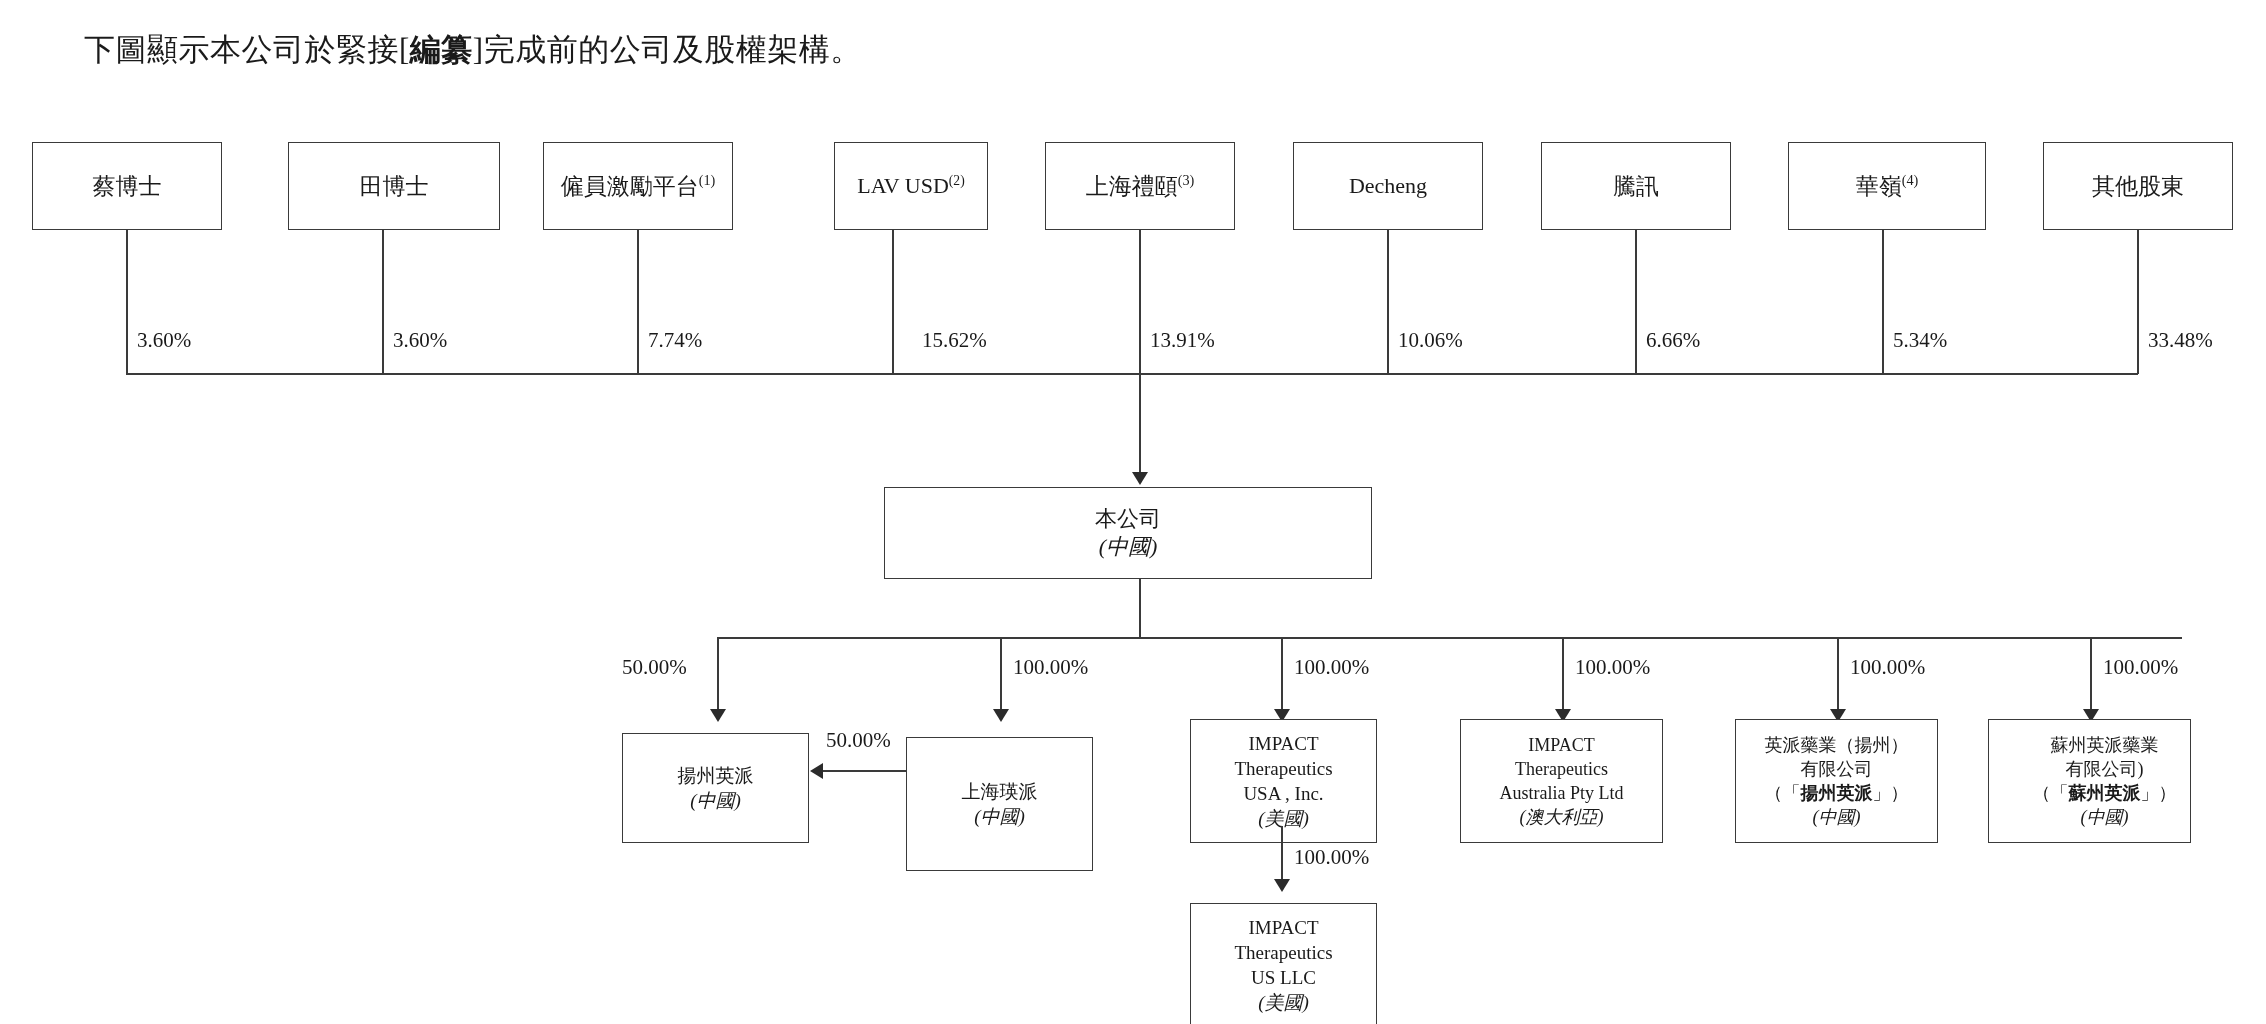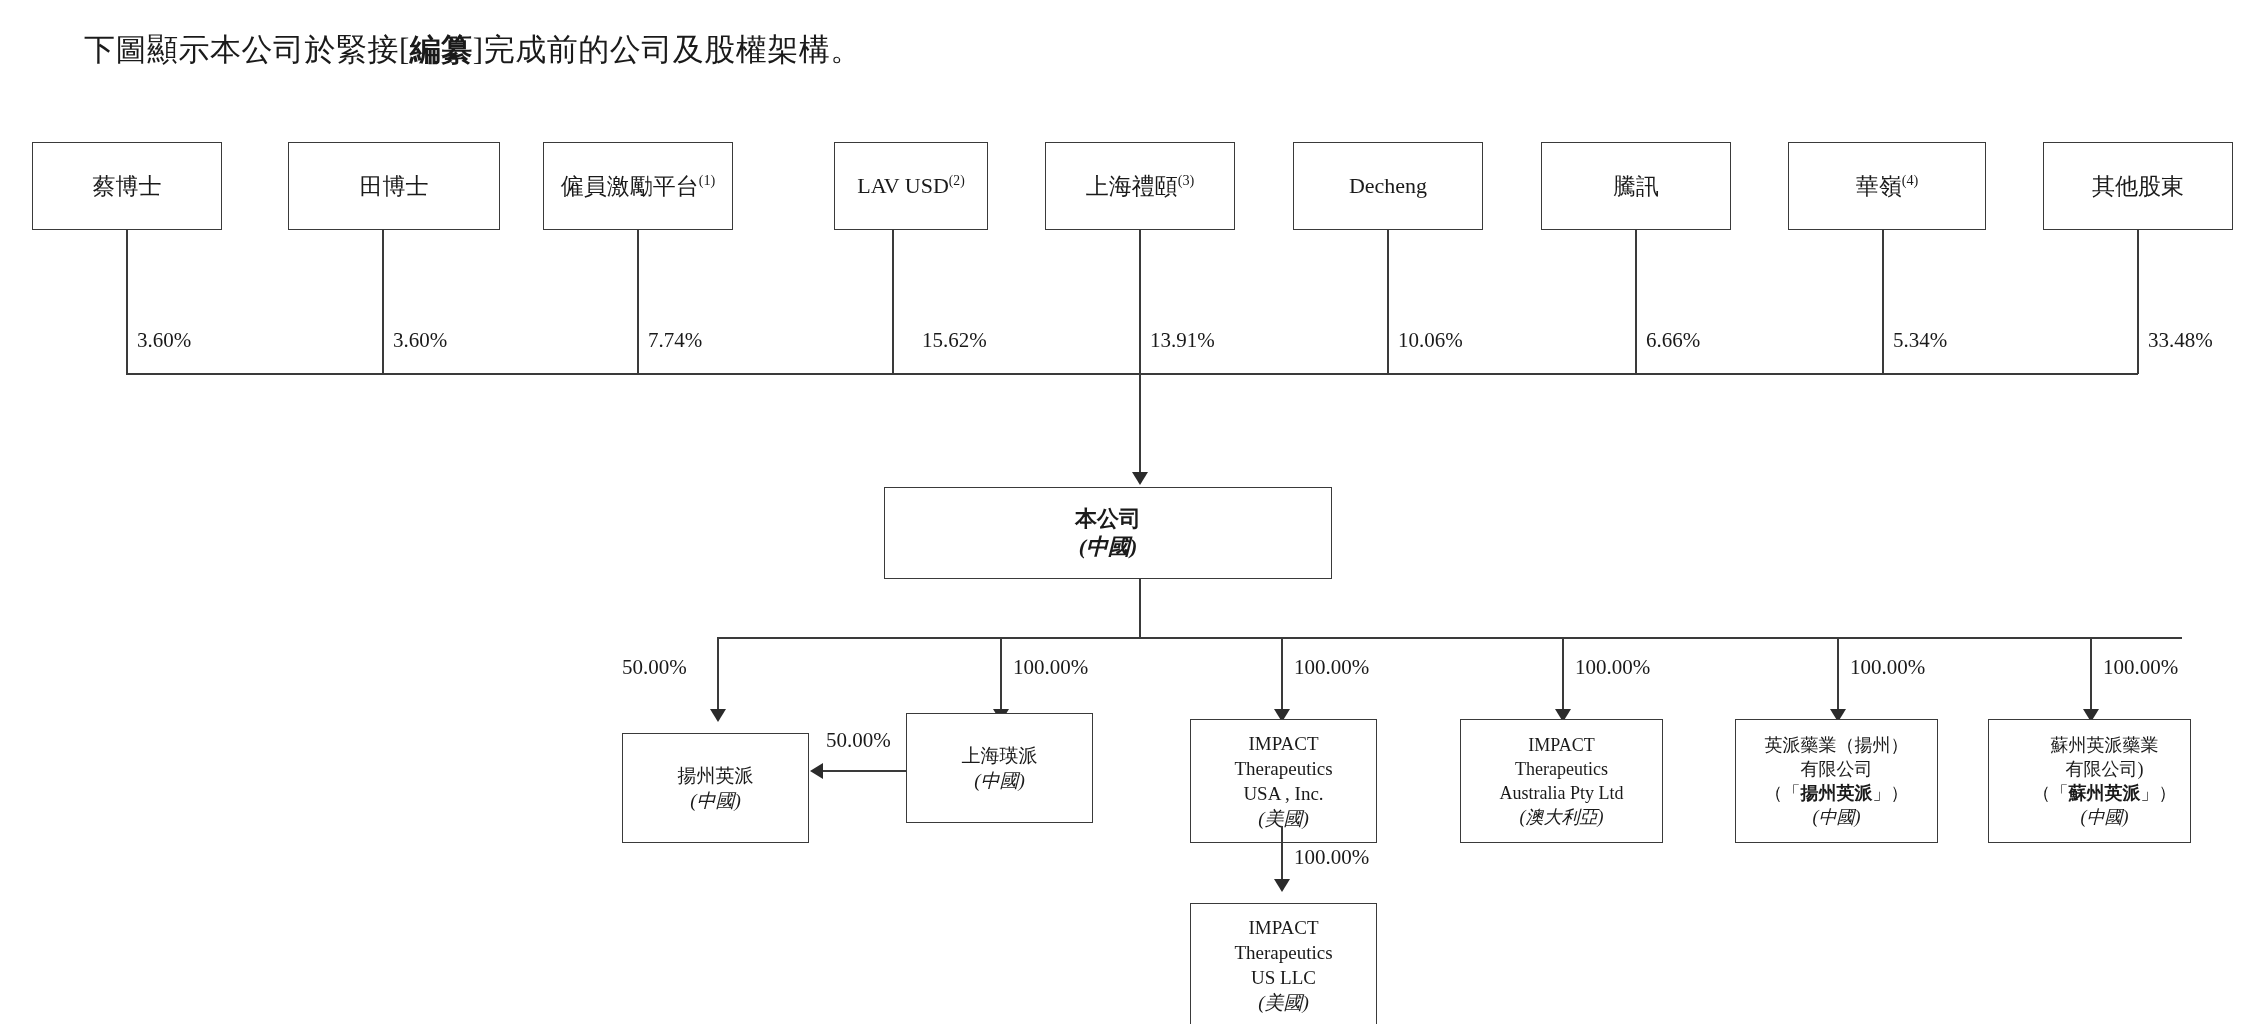--- a/index.html
+++ b/index.html
@@ -147,21 +147,21 @@
   <div class="pct" style="left:922px;top:328px;">15.62%</div>
   <div class="pct" style="left:1150px;top:328px;">13.91%</div>
   <div class="pct" style="left:1398px;top:328px;">10.06%</div>
   <div class="pct" style="left:1646px;top:328px;">6.66%</div>
   <div class="pct" style="left:1893px;top:328px;">5.34%</div>
   <div class="pct" style="left:2148px;top:328px;">33.48%</div>
 
   <div class="vline" style="left:1139px;top:373px;height:105px;"></div>
   <div class="arrowdown" style="left:1132px;top:472px;"></div>
 
-  <div class="box cobox" style="left:884px;top:487px;width:448px;height:92px;font-weight:bold;">
+  <div class="box cobox" style="left:884px;top:487px;width:488px;height:92px;">
     <div class="inner">
       <span class="l">本公司</span>
       <span class="l it">(中國)</span>
     </div>
   </div>
 
   <div class="vline" style="left:1139px;top:579px;height:59px;"></div>
   <div class="hline" style="left:717px;top:637px;width:1465px;"></div>
 
   <div class="vline" style="left:717px;top:637px;height:79px;"></div>
@@ -189,21 +189,21 @@
   <div class="pct" style="left:1850px;top:655px;">100.00%</div>
   <div class="pct" style="left:2103px;top:655px;">100.00%</div>
 
   <div class="box subbox" style="left:622px;top:716px;width:187px;height:110px;">
     <div class="inner">
       <span class="l">揚州英派</span>
       <span class="l it">(中國)</span>
     </div>
   </div>
 
-  <div class="box subbox" style="left:906px;top:696px;width:187px;height:110px;">
+  <div class="box subbox" style="left:906px;top:720px;width:187px;height:134px;">
     <div class="inner">
       <span class="l">上海瑛派</span>
       <span class="l it">(中國)</span>
     </div>
   </div>
 
   <div class="harrowline" style="left:822px;top:770px;width:84px;"></div>
   <div class="arrowleft" style="left:810px;top:763px;"></div>
   <div class="pct" style="left:826px;top:728px;">50.00%</div>
 

